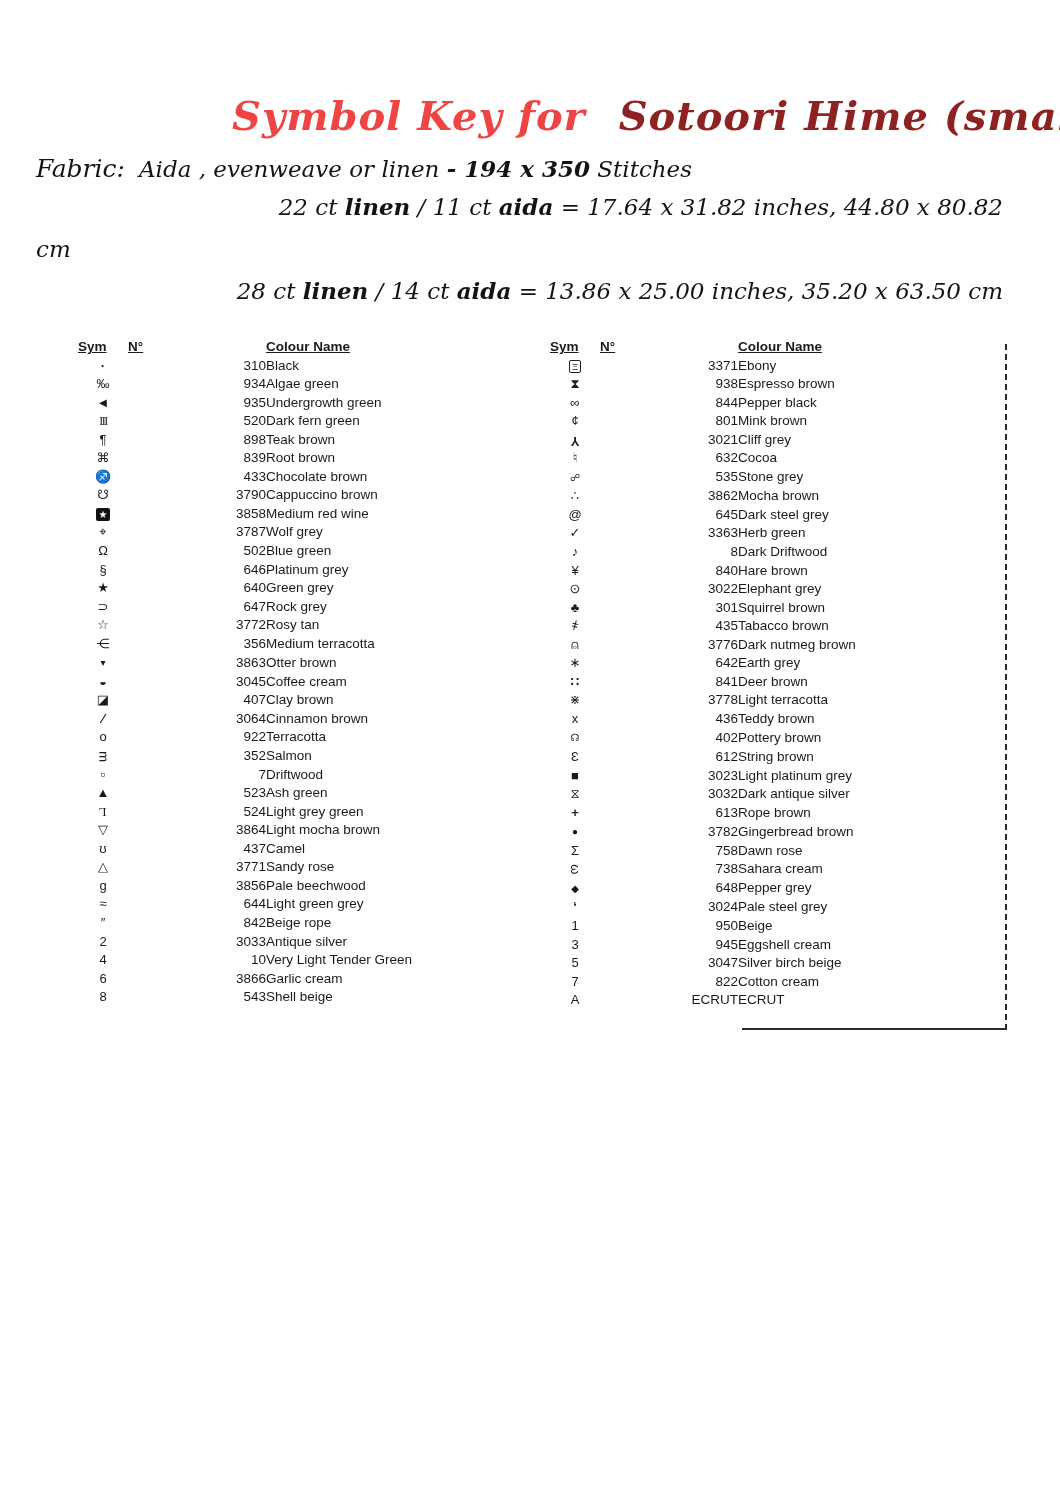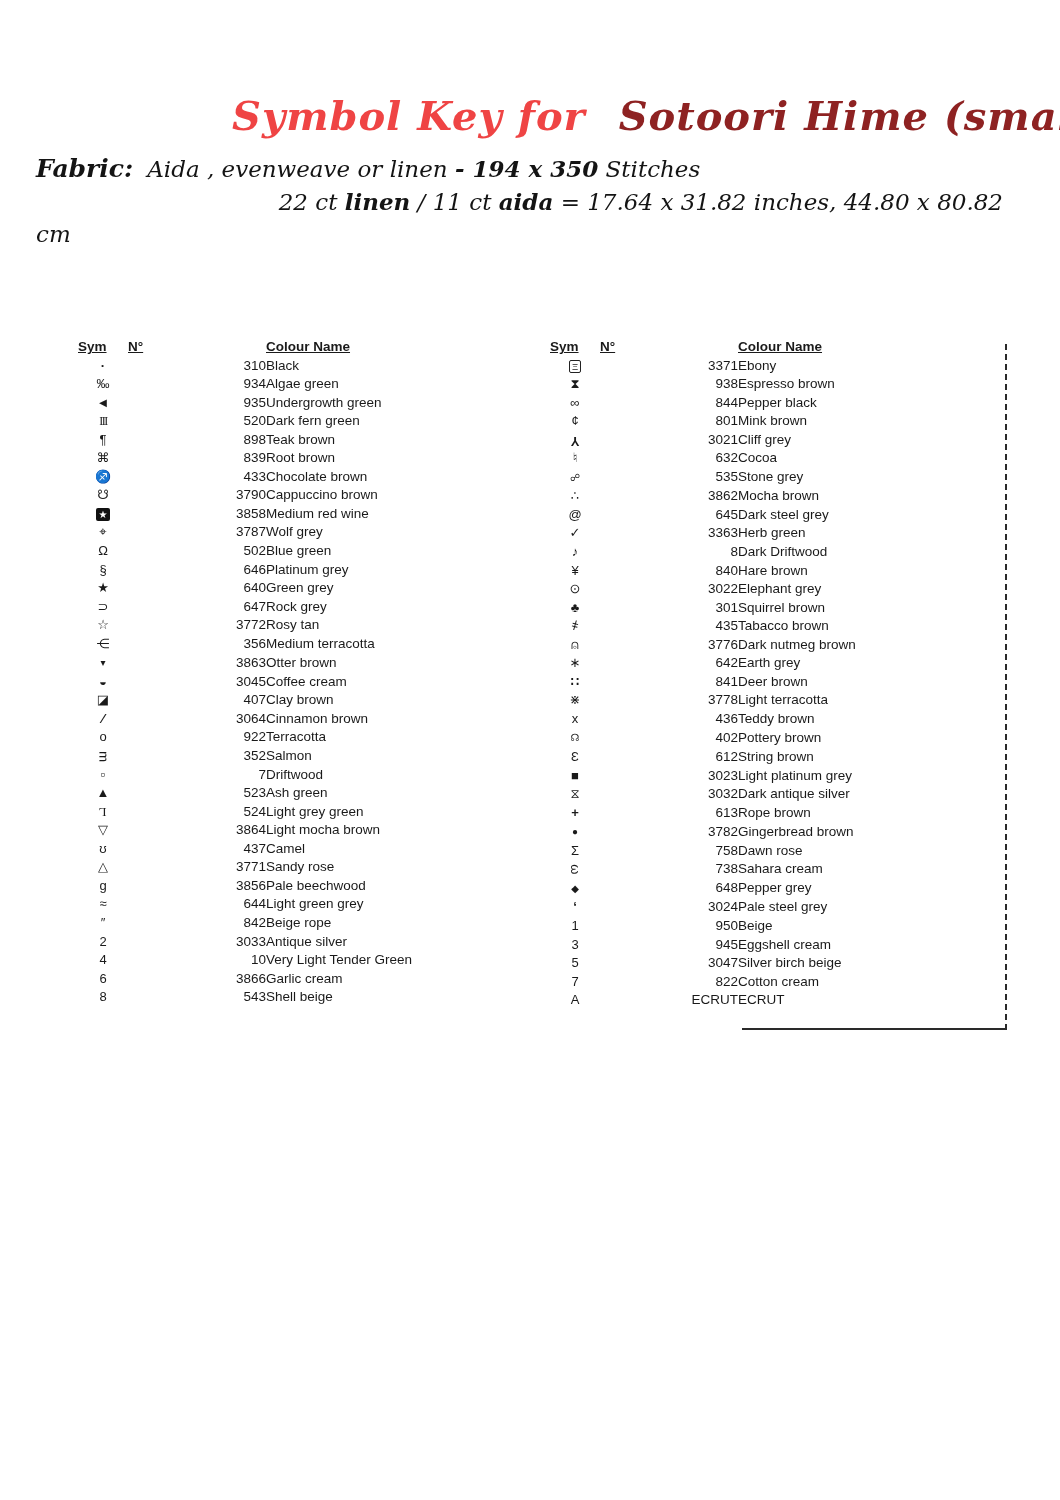--- a/index.html
+++ b/index.html
@@ -12,22 +12,22 @@
          font-size:40px;letter-spacing:1px;}
   .title .t-prefix{color:#ef4444;}
   .title .t-name{color:#8e2222;margin-left:18px;}
 
   
   .fabric{position:absolute;top:152px;left:36px;width:967px;
           font-family:"DejaVu Serif",serif;font-style:italic;font-size:23px;
           color:#141414;}
   .fabric .b{font-weight:bold;text-align:center;}
   .fabric-intro{line-height:34px;}
-  .fabric-label{font-weight:bold;font-size:25px;margin-right:14px;}
-  .fline{line-height:32px;}
+  .fabric-label{font-weight:normal;font-size:25px;margin-right:14px;}
+  .fline{line-height:42px;}
   .fline.right{text-align:right;}
   .fline.left{text-align:left;}
 
   
   table.key{position:absolute;border-collapse:collapse;table-layout:fixed;
             font-size:13.5px;color:#1a1a1a;}
   table.key#left-table{left:78px;top:338px;width:438px;}
   table.key#right-table{left:550px;top:338px;width:450px;}
   table.key td,table.key th{padding:0;height:18.55px;line-height:18.55px;
             vertical-align:middle;white-space:nowrap;overflow:visible;}
@@ -68,20 +68,21 @@
     <span class="t-name">Sotoori Hime (small)</span>
   </div>
 
   <div class="fabric">
     <div class="fabric-intro">
       <span class="fabric-label">Fabric:</span><span><span>Aida , evenweave or  linen </span><span class="b">- 194 x 350</span><span> Stitches</span></span>
     </div>
     <div>
         <div class="fline right"><span>22 ct </span><span class="b">linen</span><span> / 11 ct </span><span class="b">aida</span><span> = 17.64 x 31.82 inches, 44.80 x 80.82</span></div>
         <div class="fline left"><span>cm</span></div>
+        <div class="fline right"><span>28 ct </span><span class="b">linen</span><span> / 14 ct </span><span class="b">aida</span><span> = 13.86 x 25.00 inches, 35.20 x 63.50 cm</span></div>
       </div>
   </div>
 
   <table class="key" id="left-table">
     <thead>
       <tr>
         <th class="c-sym">Sym</th>
         <th class="c-num">N°</th>
         <th class="c-name">Colour Name</th>
       </tr>

